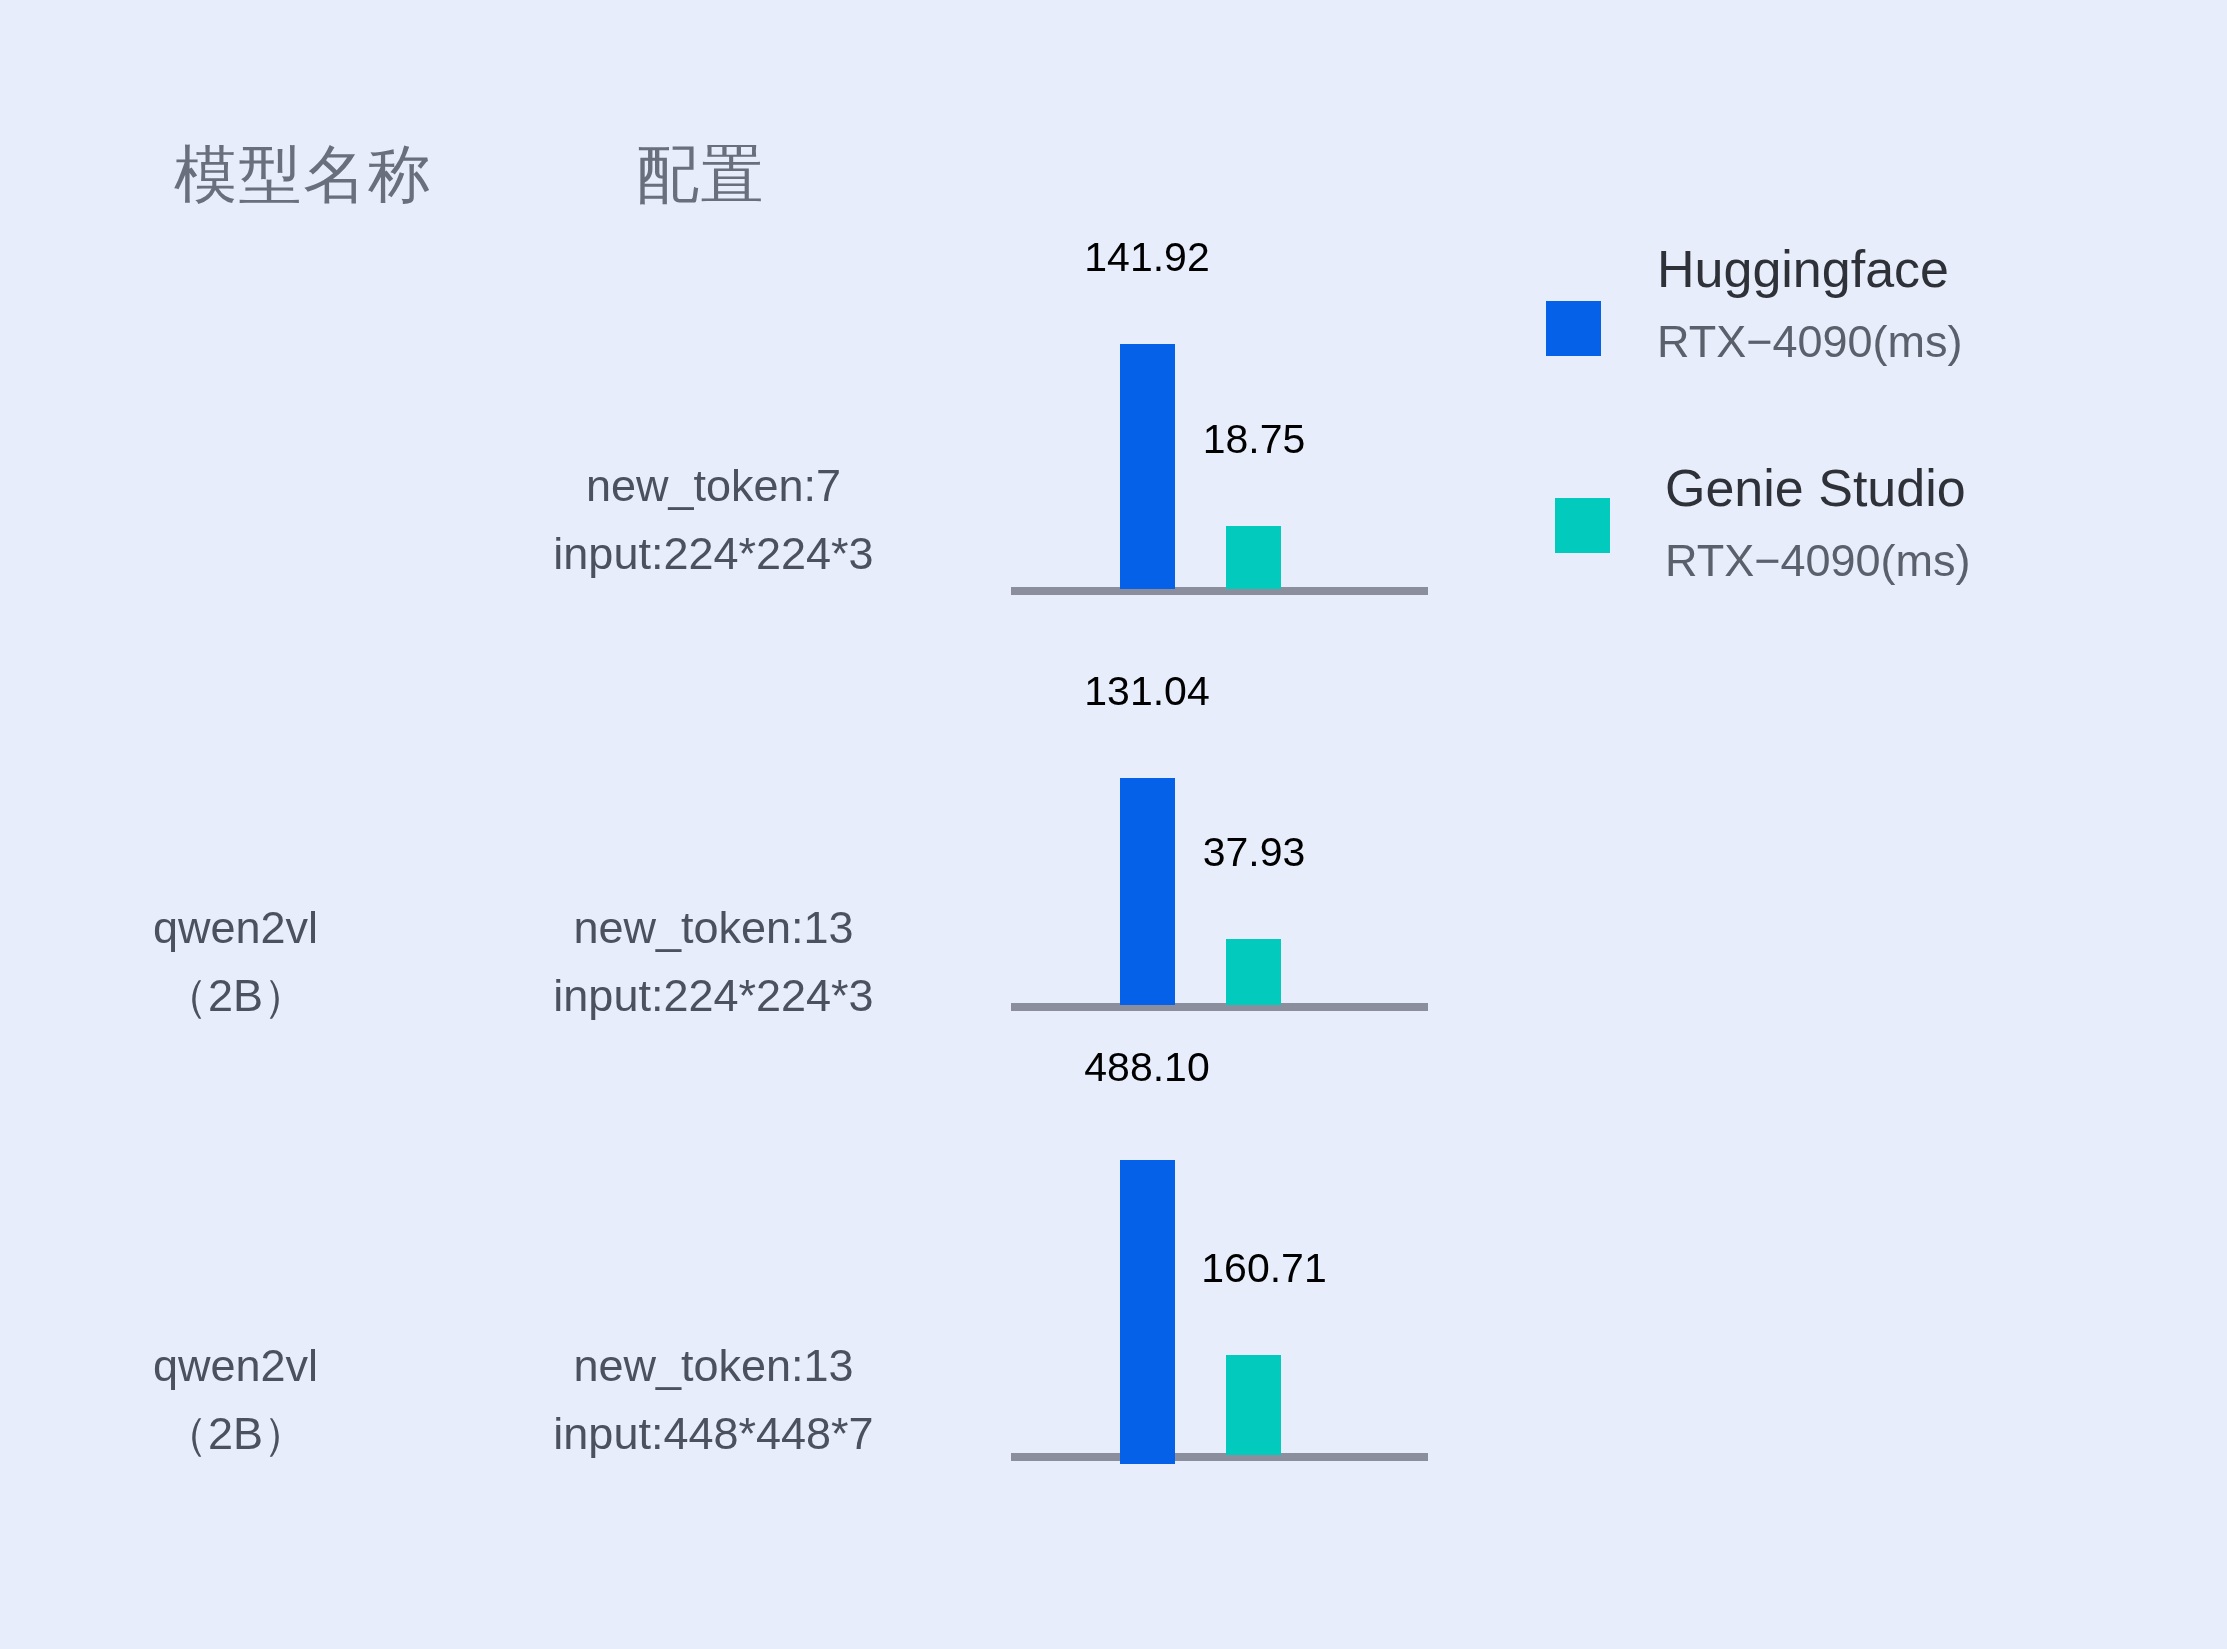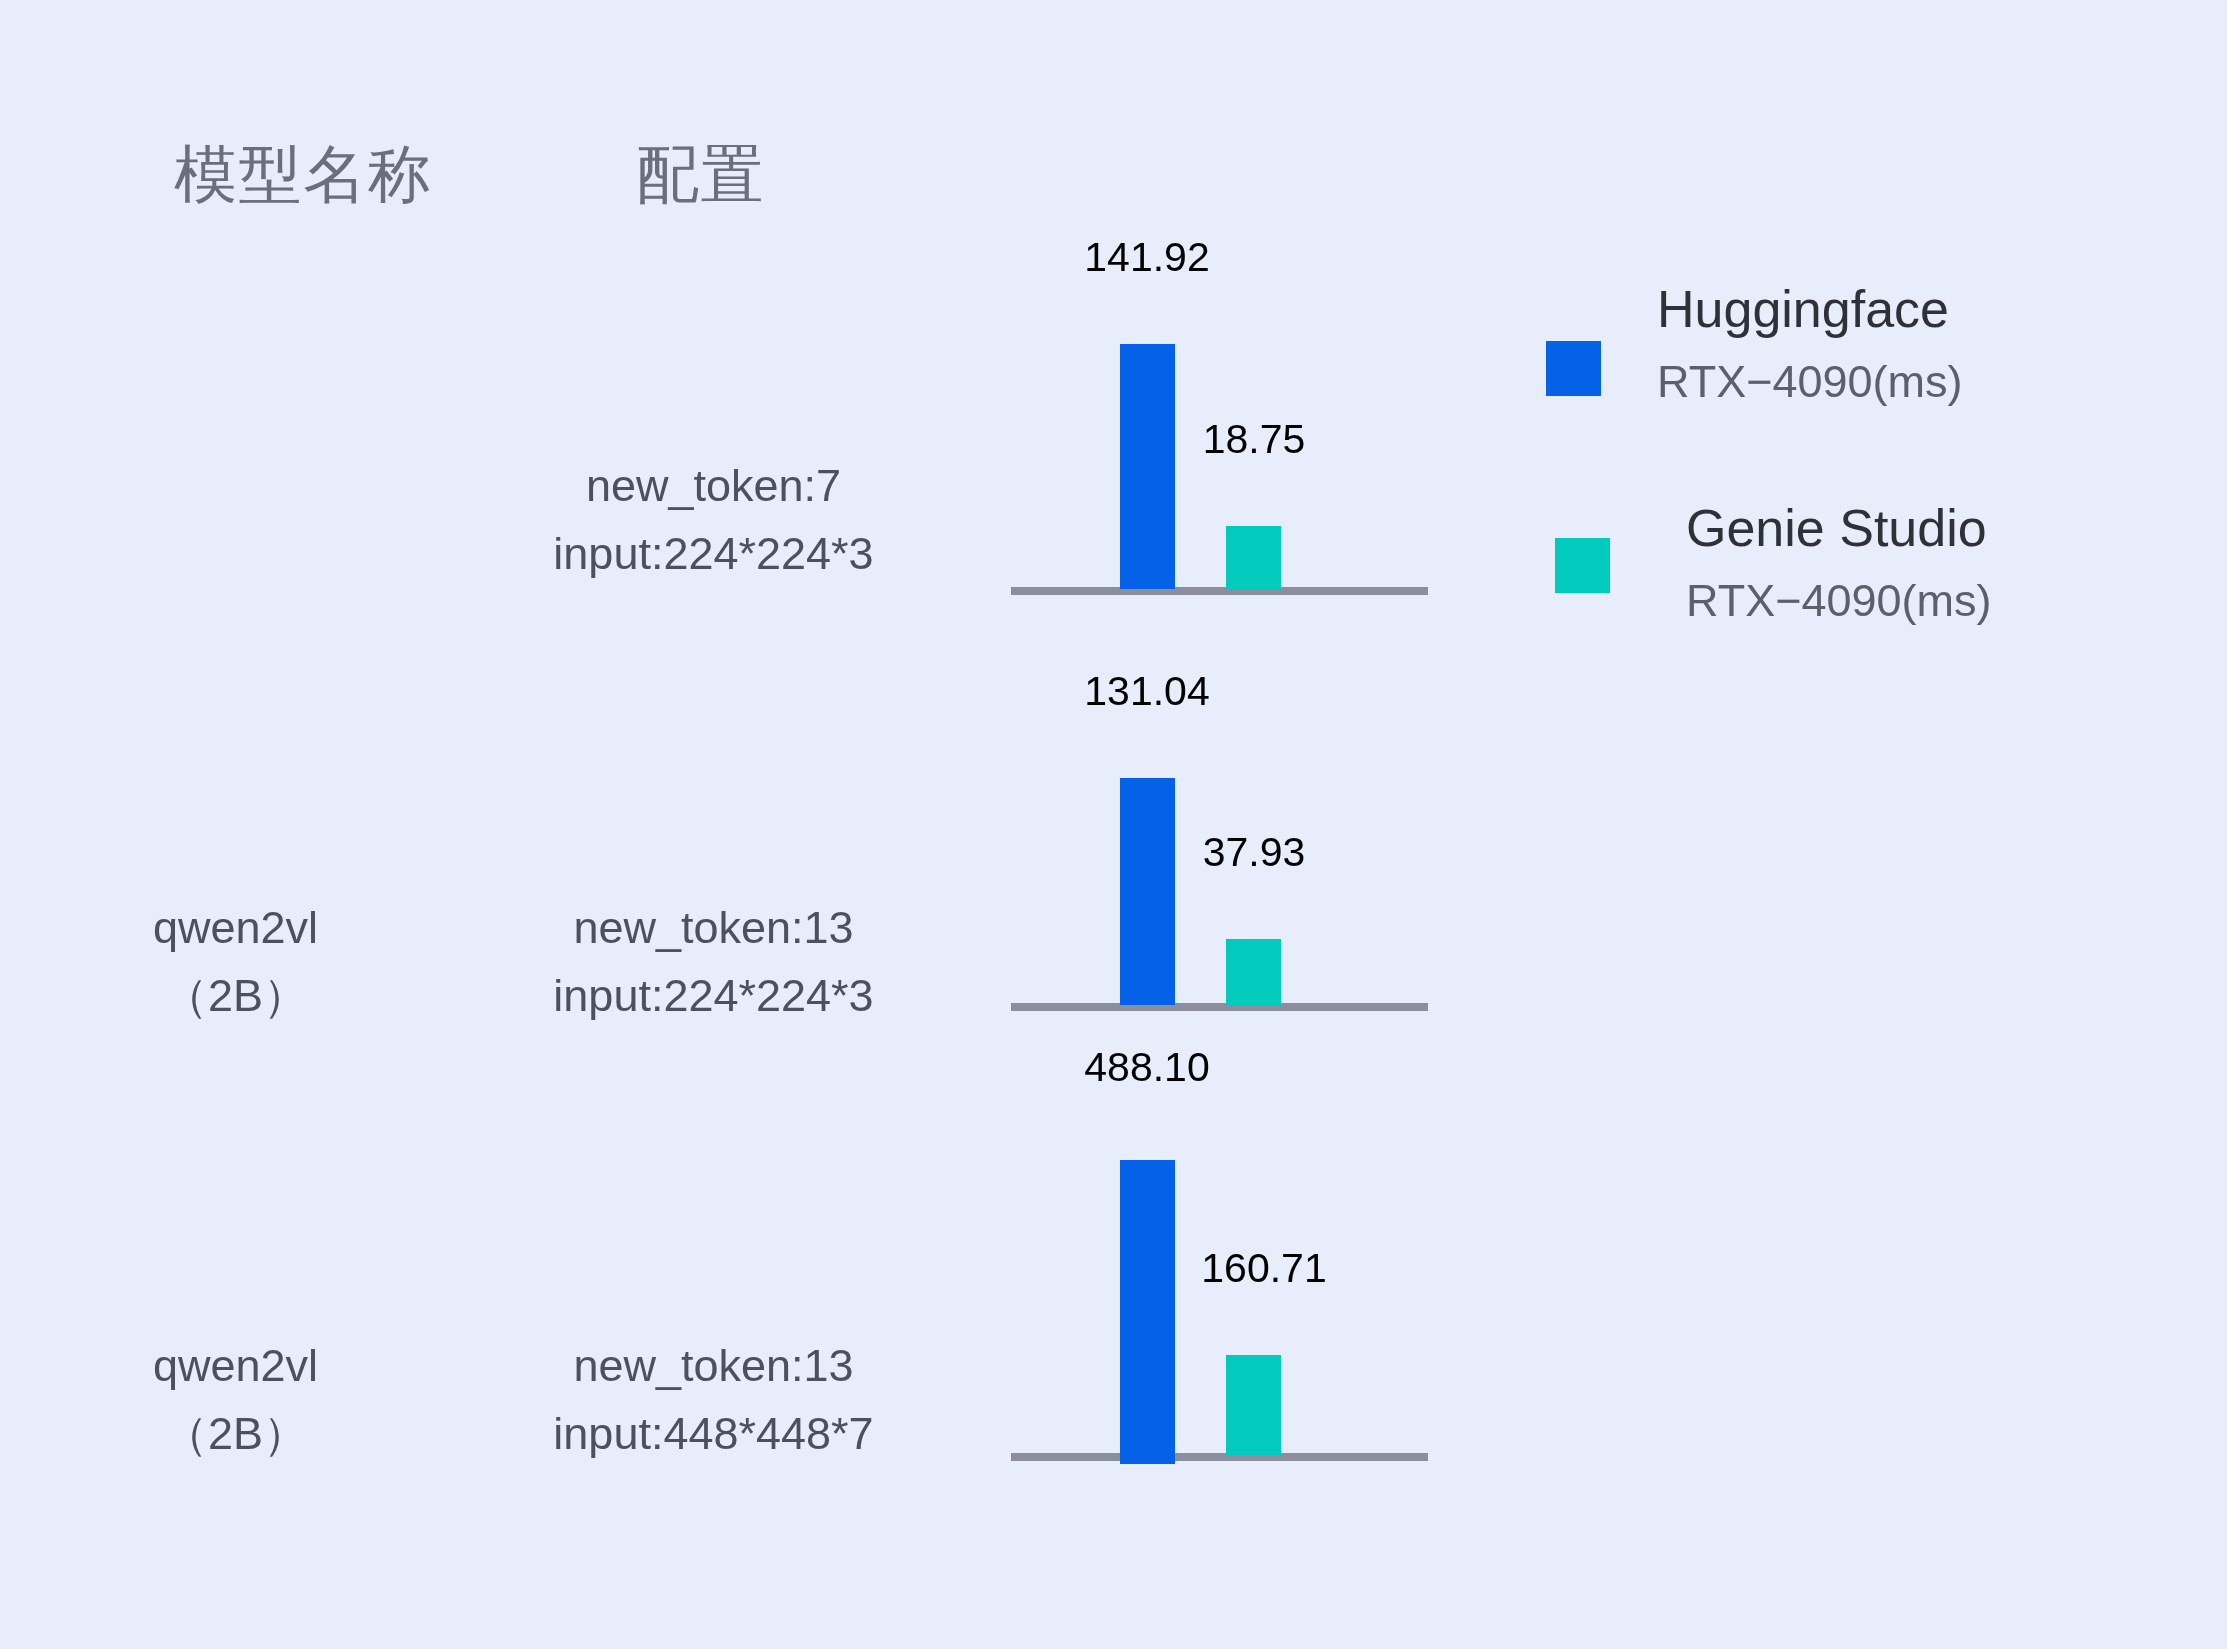--- a/index.html
+++ b/index.html
@@ -76,21 +76,20 @@
     white-space: nowrap;
     transform: translateX(-50%);
   }
 
   
   .legend {
     position: absolute;
     left: 1538px;
     top: 243px;
     width: 596px;
-    margin-top: 40px;
   }
   .legend-item {
     position: relative;
     height: 219px;
   }
   .legend-swatch {
     position: absolute;
     left: 7.8px;
     width: 55px;
     height: 55px;
@@ -182,21 +181,21 @@
     <div class="legend-item">
       <span class="legend-swatch" style="top:58px; background:#0561e8;"></span>
       <span class="legend-text">
         <span class="legend-title">Huggingface</span>
         <span class="legend-sub">RTX−4090(ms)</span>
       </span>
     </div>
 
     <div class="legend-item">
       <span class="legend-swatch" style="top:36px; left:17px; background:#02cbbd;"></span>
-      <span class="legend-text" style="left:148px;">
+      <span class="legend-text" style="left:127px;">
         <span class="legend-title">Genie Studio</span>
         <span class="legend-sub">RTX−4090(ms)</span>
       </span>
     </div>
 
   </div>
 
 </div>
 
 

